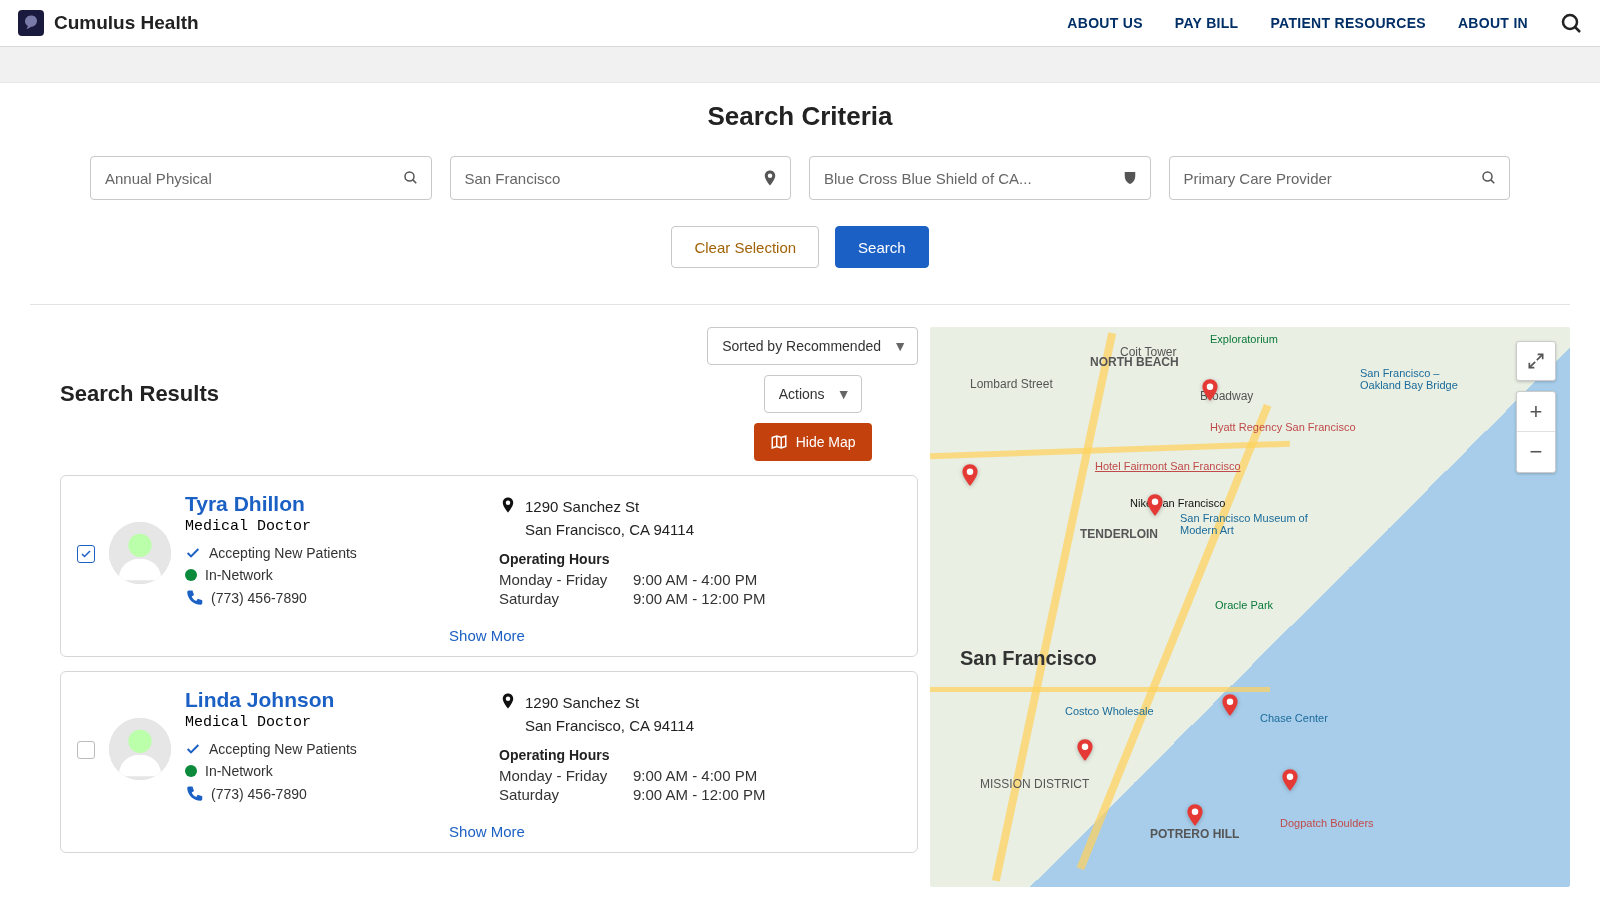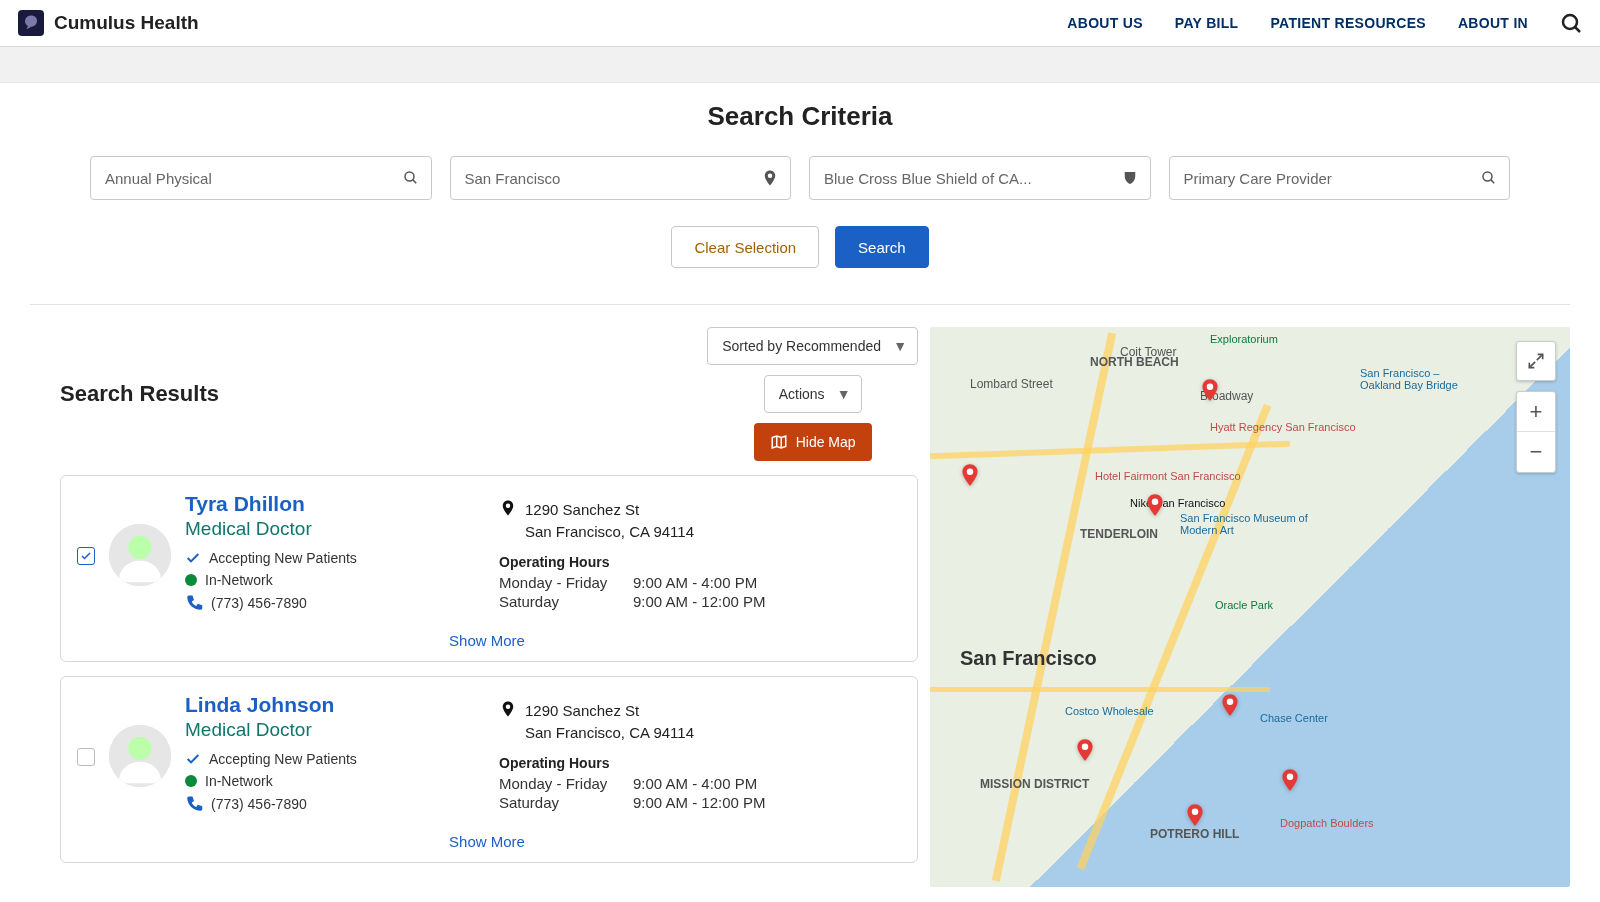--- a/index.html
+++ b/index.html
@@ -40,21 +40,21 @@
   .btn-map { height: 38px; background:#c2410c; color:#fff; border:none; border-radius:4px; padding:0 16px; display:flex; align-items:center; gap:8px; font-size:14px; cursor:pointer; }
   
   .card { border:1px solid #d6d6d6; border-radius:6px; padding:16px 20px 12px 16px; margin-bottom:14px; }
   .card-body { display:flex; gap:14px;align-items:center; }
   .card-check { width:18px; height:18px; border:1px solid #bbb; border-radius:3px; display:flex; align-items:center; justify-content:center; flex-shrink:0; margin-top:2px; cursor:pointer; }
   .card-check.checked { background:#fff; border-color:#1b60c4; color:#1b60c4; }
   .avatar { width:62px; height:62px; border-radius:50%; background:#ddd; flex-shrink:0; overflow:hidden; }
   .avatar svg { width:100%; height:100%; }
   .provider-col { flex: 0 0 300px; }
   .provider-name { color:#1b60c4; font-size:21px; font-weight:700; margin-bottom:2px; cursor:pointer; }
-  .provider-title { color:#0f766e; font-size:19px; margin-bottom:10px; }
+  .provider-title { color:#000000; font-size:15px; margin-bottom:10px;font-family:Liberation Mono, monospace; }
   .status-row { display:flex; align-items:center; gap:8px; font-size:14px; margin-bottom:6px; color:#333; }
   .status-row .chk { color:#1b60c4; }
   .dot-green { width:12px; height:12px; background:#0a8a3a; border-radius:50%; display:inline-block; }
   .phone-icon { color:#1b60c4; }
   .addr-col { flex:1; font-size:15px; }
   .addr-line { display:flex; gap:8px; align-items:flex-start; }
   .addr-text { line-height:1.5; }
   .hours-title { font-weight:700; margin-top:10px; margin-bottom:4px; font-size:14px; }
   .hours-row { display:flex; gap:14px; font-size:15px; margin-bottom:2px; color:#333; }
   .hours-row .h-day { width:120px; }
@@ -300,29 +300,29 @@
     <div class="map-canvas">
 
       <div class="map-road" style="left:0;top:120px;width:360px;height:6px;transform:rotate(-2deg)"></div>
       <div class="map-road" style="left:120px;top:0;width:8px;height:560px;transform:rotate(12deg)"></div>
       <div class="map-road" style="left:240px;top:60px;width:8px;height:500px;transform:rotate(22deg)"></div>
       <div class="map-road" style="left:0;top:360px;width:340px;height:5px;"></div>
 
       <div class="map-label city" style="left:30px;top:320px;">San Francisco</div>
       <div class="map-label" style="left:160px;top:28px;font-weight:600;">NORTH BEACH</div>
       <div class="map-label" style="left:150px;top:200px;font-weight:600;">TENDERLOIN</div>
-      <div class="map-label" style="left:50px;top:450px;font-weight:700;text-align:right;">MISSION DISTRICT</div>
+      <div class="map-label" style="left:50px;top:450px;font-weight:400;text-align:right;">MISSION DISTRICT</div>
       <div class="map-label" style="left:220px;top:500px;font-weight:600;">POTRERO HILL</div>
       <div class="map-label" style="left:40px;top:50px;">Lombard Street</div>
       <div class="map-label" style="left:190px;top:18px;">Coit Tower</div>
       <div class="map-label" style="left:270px;top:62px;">Broadway</div>
 
       <div class="map-poi green" style="left:280px;top:6px;">Exploratorium</div>
       <div class="map-poi" style="left:280px;top:94px;">Hyatt Regency San Francisco</div>
-      <div class="map-poi" style="left:165px;top:143px;">Hotel Fairmont San Francisco</div>
+      <div class="map-poi" style="left:165px;top:133px;text-decoration:underline;">Hotel Fairmont San Francisco</div>
       <div class="map-poi" style="left:200px;top:170px;color:#111">Nike San Francisco</div>
       <div class="map-poi blue" style="left:250px;top:185px;width:130px">San Francisco Museum of Modern Art</div>
       <div class="map-poi green" style="left:285px;top:272px;">Oracle Park</div>
       <div class="map-poi blue" style="left:135px;top:378px;">Costco Wholesale</div>
       <div class="map-poi blue" style="left:330px;top:385px;">Chase Center</div>
       <div class="map-poi" style="left:350px;top:490px;">Dogpatch Boulders</div>
       <div class="map-poi blue" style="left:430px;top:40px;width:120px">San Francisco – Oakland Bay Bridge</div>
 
       <div class="pin" style="left:280px;top:80px;">
           <svg viewBox="0 0 24 24">

